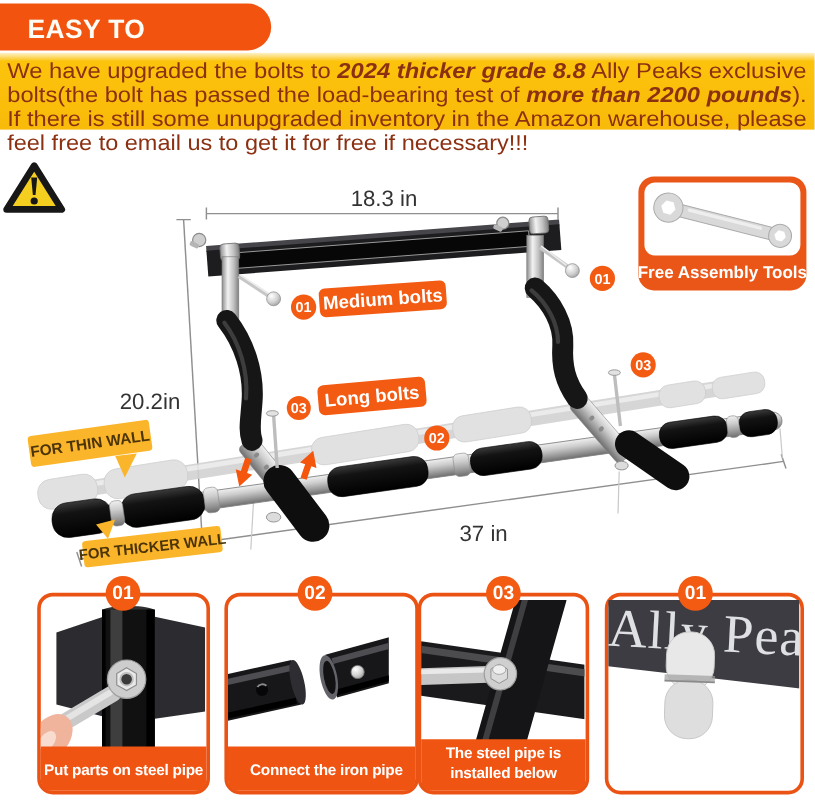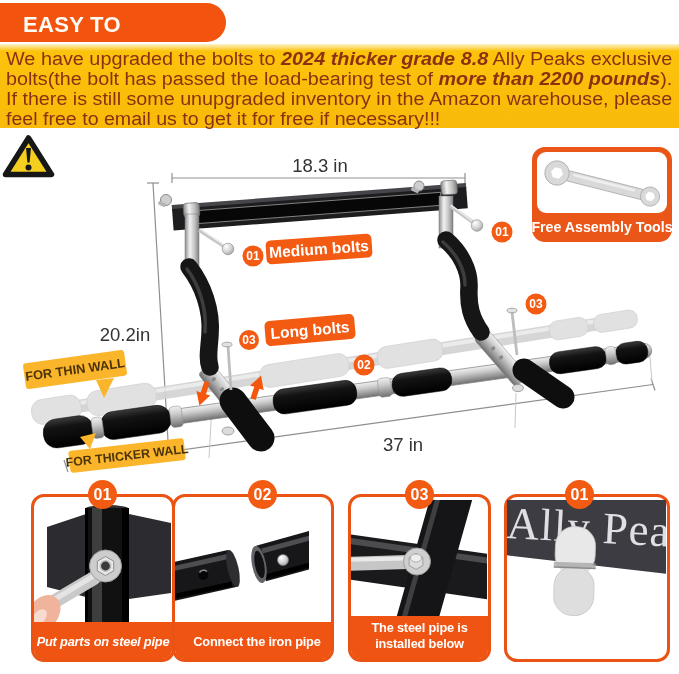--- a/index.html
+++ b/index.html
@@ -1,21 +1,21 @@
 <!DOCTYPE html>
 <html><head>
 <meta charset="utf-8">
 <style>
   html,body{margin:0;padding:0;}
   #c{position:relative;width:679px;height:674px;background:#ffffff;overflow:hidden;
      font-family:"Liberation Sans",sans-serif;}
   .banner{position:absolute;left:0;top:3px;width:226px;height:39px;background:#f25410;
      border-radius:0 20px 20px 0;color:#fdfdf6;font-weight:bold;font-size:22px;
      line-height:43px;padding-left:23px;box-sizing:border-box;letter-spacing:.3px;}
-  .para{position:absolute;left:0;top:44px;width:679px;height:84px;background:linear-gradient(180deg,#fdf2cc 0px,#fcc30c 7px,#f9ba09 100%);}
+  .para{position:absolute;left:0;top:44px;width:679px;height:64px;background:linear-gradient(180deg,#fdf2cc 0px,#fcc30c 7px,#f9ba09 100%);}
   .para .ln{position:absolute;left:6px;white-space:nowrap;font-size:18px;color:#8c3012;
      transform-origin:0 0;}
   .panel{position:absolute;top:494px;height:168px;border:3.4px solid #ea5314;
      border-radius:13px;box-sizing:border-box;background:#fff;}
   .cap{position:absolute;left:0;right:0;bottom:0;background:#ef5412;
      border-radius:0 0 9px 9px;color:#fff;font-weight:bold;font-size:12.8px;letter-spacing:-0.2px;
      text-align:center;display:flex;align-items:center;justify-content:center;line-height:15.6px;white-space:nowrap;padding-top:2px;box-sizing:border-box;}
   .badge{position:absolute;top:480px;width:29px;height:29px;border-radius:50%;
      background:#f35a12;color:#fff;font-weight:bold;font-size:16px;text-align:center;
      line-height:29px;z-index:5;}
@@ -241,23 +241,23 @@
         <rect x="88" y="8" width="7" height="116" fill="#000"></rect>
         <line x1="6" y1="110" x2="60" y2="78" stroke="#c9c9c9" stroke-width="14" stroke-linecap="round"></line>
         <line x1="8" y1="107" x2="58" y2="77" stroke="#e4e4e4" stroke-width="5" stroke-linecap="round"></line>
         <circle cx="71.5" cy="66" r="16" fill="#cdcdcd" stroke="#9f9f9f" stroke-width="1"></circle>
         <polygon points="71.5,56.5 79.7,61.25 79.7,70.75 71.5,75.5 63.3,70.75 63.3,61.25" fill="#e9e9e9" stroke="#8e8e8e" stroke-width="1"></polygon>
         <circle cx="71.5" cy="66" r="5.2" fill="#3a3a3a" stroke="#bdbdbd" stroke-width="1.6"></circle>
         <ellipse cx="9" cy="114" rx="15" ry="21" fill="#f0b39c" transform="rotate(38 9 114)"></ellipse>
         <ellipse cx="5" cy="118" rx="6" ry="10" fill="#f8dcd0" transform="rotate(38 5 118)"></ellipse>
       </g>
     </svg>
-    <div class="cap" style="height:37px;font-style:italic;">Put parts on steel pipe</div>
-  </div>
-  <div class="panel" style="left:172px;width:162px;padding-left:28px;">
+    <div class="cap" style="height:37px;">Put parts on steel pipe</div>
+  </div>
+  <div class="panel" style="left:187px;width:162px;padding-left:28px;">
     <svg width="134" height="124" viewBox="0 0 134 124" style="position:absolute;left:0;top:3px;">
       <g id="p2art">
         <line x1="-8" y1="83" x2="57" y2="68.5" stroke="#17171a" stroke-width="38"></line>
         <line x1="-8" y1="70" x2="55" y2="56" stroke="#4e4e52" stroke-width="5"></line>
         <line x1="-8" y1="98" x2="57" y2="84" stroke="#000" stroke-width="5"></line>
         <ellipse cx="58" cy="68.5" rx="5.5" ry="19" fill="#2e2e32" transform="rotate(-13 58 68.5)"></ellipse>
         <circle cx="28.4" cy="75" r="5" fill="#060608"></circle>
         <path d="M 24.5,72.5 A 5,5 0 0 1 32,71.5" fill="none" stroke="#8a8a8a" stroke-width="1.6"></path>
         <line x1="86" y1="63.5" x2="146" y2="47" stroke="#17171a" stroke-width="37"></line>
         <line x1="87" y1="51" x2="146" y2="35" stroke="#4e4e52" stroke-width="5"></line>

